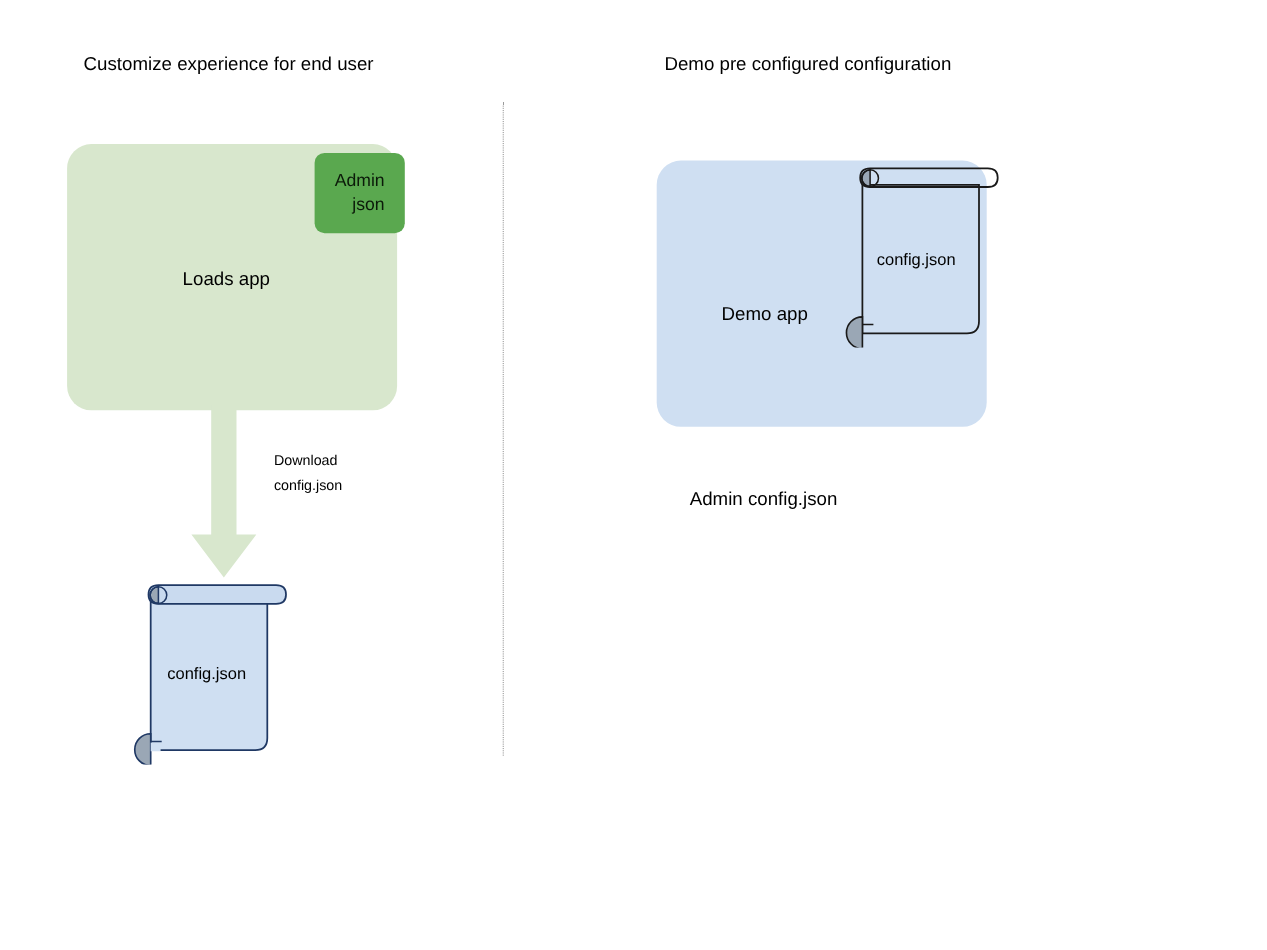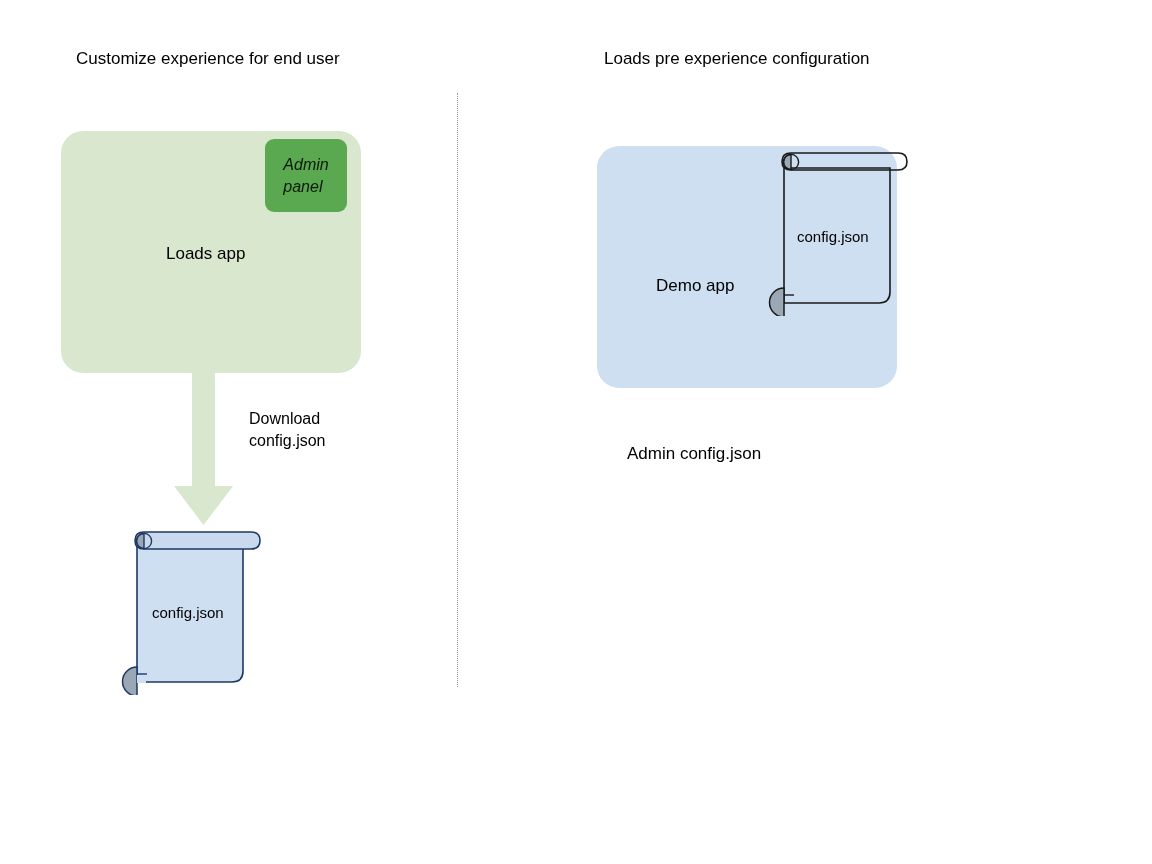--- a/index.html
+++ b/index.html
@@ -68,51 +68,50 @@
     line-height: 22px;
     white-space: nowrap;
     color: #000000;
   }
   #admin-app-label { left: 166px; top: 243px; }
   #demo-app-label  { left: 656px; top: 275px; }
 
   
   #admin-panel-chip {
     position: absolute;
-    left: 265px;
+    left: 286px;
     top: 139px;
     width: 82px;
     height: 73px;
     background: #5aa84f;
     border-radius: 9px;
     display: flex;
     align-items: center;
     justify-content: center;
-    text-align: left;
-    font-style: italic;
+    text-align: right;
   }
   #admin-panel-chip .chip-text {
     font-size: 16px;
     line-height: 22px;
     color: #0b1a09;
   }
 
   
   #download-arrow {
     position: absolute;
     left: 170px;
     top: 368px;
     width: 72px;
     height: 162px;
   }
   .arrow-label {
     position: absolute;
     left: 249px;
     top: 408px;
-    font-size: 16px;
+    font-size: 13px;
     line-height: 22px;
     white-space: nowrap;
   }
   .arrow-label div { display: block; }
 
   
   .doc {
     position: absolute;
   }
   #doc-left  { left: 118px; top: 527px; width: 152px; height: 168px; }
@@ -138,32 +137,32 @@
     white-space: nowrap;
   }
 </style>
 </head>
 <body>
 
 <div class="canvas">
 
   <div class="caption" id="caption-left">Customize experience for end user</div>
 
-  <div class="caption" id="caption-right">Loads pre experience configuration</div>
+  <div class="caption" id="caption-right">Demo pre configured configuration</div>
 
   <div class="divider"></div>
 
   <div class="app-box" id="admin-app-box"></div>
 
   <div class="app-label" id="admin-app-label">Loads app</div>
 
   <div id="admin-panel-chip">
     <div class="chip-text">
       <span>Admin</span><br>
-      <span>panel</span>
+      <span>json</span>
     </div>
   </div>
 
   <svg id="download-arrow" viewBox="0 0 72 162">
     <path d="M 22 0 L 45 0 L 45 118 L 63 118 L 33.5 157 L 4 118 L 22 118 Z" fill="#d8e7cd"></path>
   </svg>
 
   <div class="arrow-label">
     <div>Download</div>
     <div>config.json</div>

